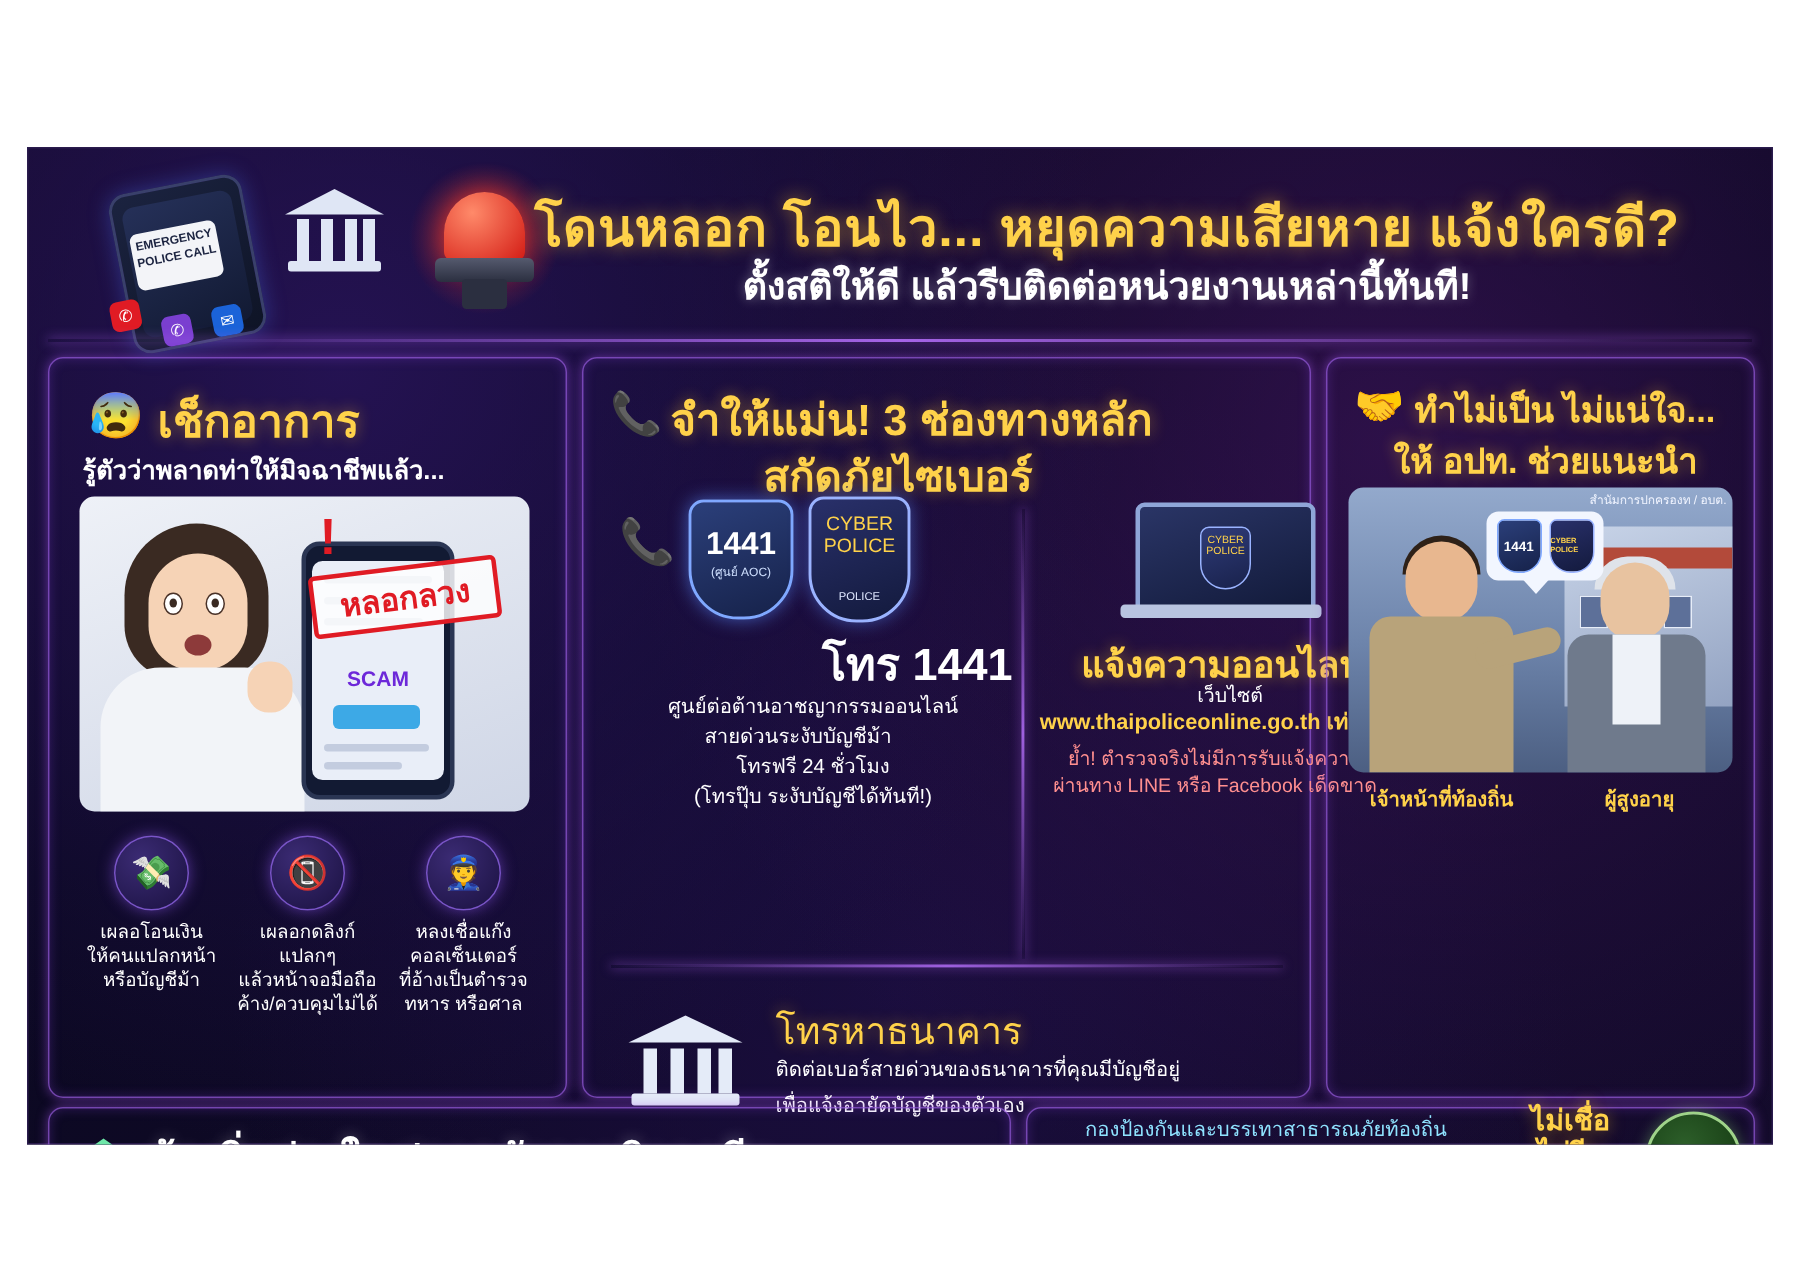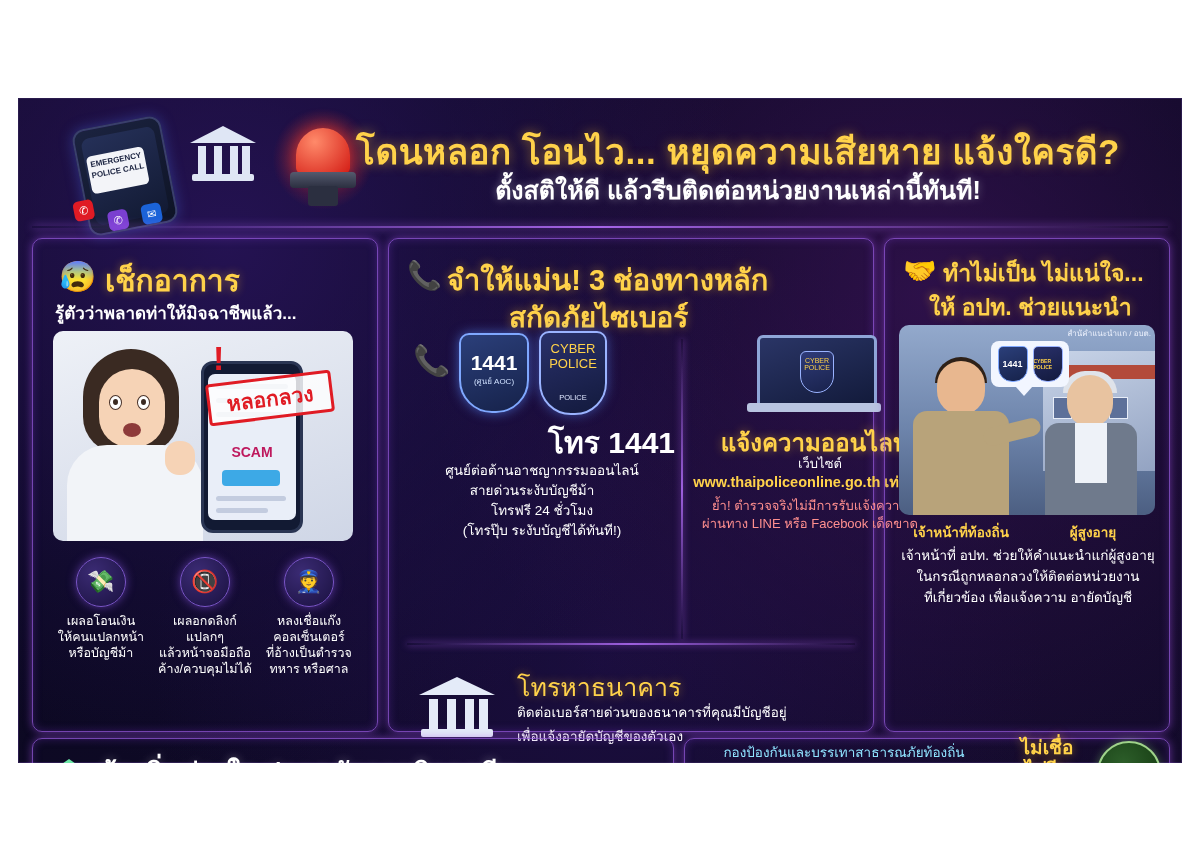--- a/index.html
+++ b/index.html
@@ -56,21 +56,21 @@
   #w-face{position:absolute;left:38px;top:24px;width:66px;height:78px;background:#f6d3b6;border-radius:33px 33px 30px 30px;}
   .w-eye{position:absolute;top:50px;width:11px;height:13px;background:#fff;border-radius:50%;border:1.5px solid #4a3228;}
   .w-eye i{position:absolute;left:3px;top:3px;width:5px;height:6px;background:#3a2a22;border-radius:50%;}
   #w-mouth{position:absolute;left:62px;top:78px;width:18px;height:14px;background:#8d3a3a;border-radius:50%;}
   #w-body{position:absolute;left:6px;top:100px;width:136px;height:96px;background:#f2f4f8;border-radius:40px 40px 0 0;}
   #w-hand{position:absolute;left:104px;top:96px;width:30px;height:34px;background:#f6d3b6;border-radius:14px;}
   #phone2{position:absolute;left:148px;top:30px;width:96px;height:166px;background:#121a33;border:3px solid #2a3553;border-radius:12px;}
   #phone2-scr{position:absolute;left:4px;top:10px;right:4px;bottom:10px;background:#e9eef8;border-radius:7px;}
   .ln{position:absolute;left:8px;height:5px;background:#c3ccdf;border-radius:3px;}
   #scam-btn{position:absolute;left:14px;top:96px;width:58px;height:16px;background:#3da9e6;border-radius:4px;}
-  #scam-word{position:absolute;left:8px;top:70px;width:72px;text-align:center;color:#be185d;font-size:14px;font-weight:bold;}
+  #scam-word{position:absolute;left:8px;top:70px;width:72px;text-align:center;color:#6d28d9;font-size:14px;font-weight:bold;}
   #stamp{position:absolute;left:154px;top:46px;width:120px;height:36px;border:3px solid #e01b24;border-radius:4px;transform:rotate(-7deg);display:flex;align-items:center;justify-content:center;color:#e01b24;font-size:21px;font-weight:bold;background:rgba(255,255,255,.82);}
   #excl{position:absolute;left:160px;top:8px;color:#e01b24;font-size:34px;font-weight:bold;}
   .l-item{position:absolute;top:318px;width:100px;text-align:center;}
   .l-circ{width:48px;height:48px;border-radius:50%;margin:0 auto 6px;background:radial-gradient(circle at 35% 30%,#3b2b74,#1a1140);border:1.5px solid #7a55c8;box-shadow:0 0 10px rgba(130,80,220,.6);display:flex;align-items:center;justify-content:center;font-size:22px;}
   .l-cap{color:#fff;font-size:12.5px;line-height:16px;}
 
   
   #m-phoneic{position:absolute;left:18px;top:20px;font-size:28px;color:#46e0c8;}
   #m-title1{position:absolute;left:58px;top:18px;font-size:29px;}
   #m-title2{position:absolute;left:120px;top:56px;font-size:28px;}
@@ -279,43 +279,40 @@
     <div id="r-photo">
       <div id="r-bldg">
         <div id="r-bldg-roof"></div>
         <div class="win" style="left:10px;top:46px;"></div>
         <div class="win" style="left:38px;top:46px;"></div>
         <div class="win" style="left:66px;top:46px;"></div>
         <div class="win" style="left:10px;top:80px;"></div>
         <div class="win" style="left:38px;top:80px;"></div>
         <div class="win" style="left:66px;top:80px;"></div>
       </div>
-      <div id="r-sign" class="thai">สำนัคำแนะนำแก / อบต.</div>
+      <div id="r-sign" class="thai">สำนัมการปกครองท / อบต.</div>
       <div id="officer">
         <div id="of-hair"></div>
           <div id="of-head"></div>
           <div id="of-body"></div>
           <div id="of-arm"></div>
       </div>
       <div id="elder">
         <div id="el-hair"></div>
           <div id="el-head"></div>
           <div id="el-body"></div>
           <div id="el-shirt"></div>
       </div>
       <div id="bubble">
         <div class="bb-ic" style="background:linear-gradient(160deg,#2b3f7a,#16224a);border:1px solid #7fa8ff;">1441</div>
         <div class="bb-ic" style="background:linear-gradient(160deg,#29306a,#131a3d);border:1px solid #9ab3ff;font-size:5px;color:#ffd24a;">CYBER POLICE</div>
       </div>
     </div>
     <div id="r-cap1" class="thai">เจ้าหน้าที่ท้องถิ่น</div>
     <div id="r-cap2" class="thai">ผู้สูงอายุ</div>
-    <div id="r-body" class="thai" style="white-space:pre-line">เจ้าหน้าที่ อปท. ช่วยให้คำแนะนำแก่ผู้สูงอายุ
-ในกรณีถูกหลอกลวงให้ติดต่อหน่วยงาน
-ที่เกี่ยวข้อง เพื่อแจ้งความ อายัดบัญชี</div>
   </div>
 
   <div class="neon-border" id="footer-left">
     <div id="f-home">
         <i></i>
       </div>
     <div id="f-left-text" class="thai">ท้องถิ่นห่วงใย ปลอดภัยจากมิจฉาชีพ</div>
   </div>
 
   <div class="neon-border" id="footer-right">

